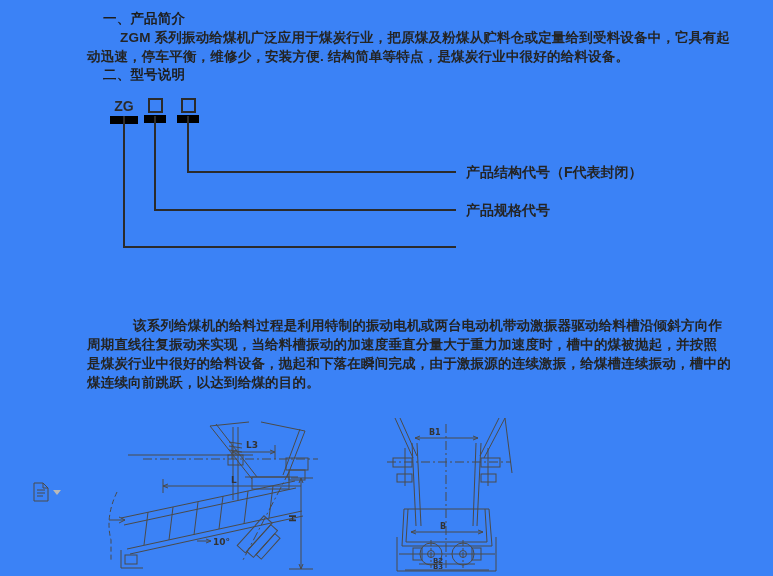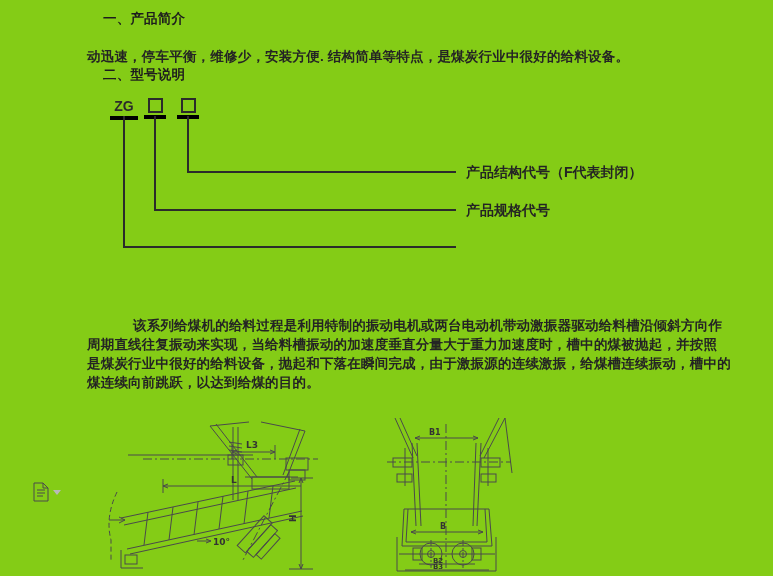--- a/index.html
+++ b/index.html
@@ -1,30 +1,30 @@
 <!DOCTYPE html>
 <html><head>
 <meta charset="utf-8">
 <style>
   html,body{margin:0;padding:0;}
   body{
     width:773px;height:576px;position:relative;overflow:hidden;
     background:#ffffff;
     font-family:"Liberation Sans","DejaVu Sans",sans-serif;
   }
-  .doc-page{position:absolute;inset:0;background:#84cc16;}
+  .doc-page{position:absolute;inset:0;background:#3b82f6;}
   .t{
     position:absolute;white-space:nowrap;
     font-size:13.5px;line-height:19px;font-weight:700;
     color:#242424;letter-spacing:0.2px;
   }
   .heading{color:#1d1d1d;}
   .model-char{
     position:absolute;text-align:center;
-    border-bottom:4px solid #000000;padding-bottom:2px;
+    border-bottom:8px solid #000000;padding-bottom:2px;
     font-size:14px;font-weight:700;color:#2b2b2b;
   }
   .model-square{
     width:11px;height:11px;border:2px solid #2b2b2b;margin:0 auto;
   }
   .code-label{
     position:absolute;font-size:14px;font-weight:700;color:#242424;white-space:nowrap;
   }
   svg{position:absolute;overflow:visible;}
   svg line,svg path,svg polyline,svg rect,svg circle{
@@ -43,20 +43,21 @@
     width:0;height:0;border-left:4px solid transparent;
     border-right:4px solid transparent;border-top:5px solid #b9b9b9;
   }
 </style>
 </head>
 <body>
 
 <div class="doc-page">
 
   <div class="t heading" style="left:103px;top:9px;">一、产品简介</div>
+  <div class="t" style="left:120px;top:28px;">ZGM 系列振动给煤机广泛应用于煤炭行业，把原煤及粉煤从贮料仓或定量给到受料设备中，它具有起</div>
   <div class="t" style="left:87px;top:47px;">动迅速，停车平衡，维修少，安装方便. 结构简单等特点，是煤炭行业中很好的给料设备。</div>
 
   <div class="t heading" style="left:103px;top:65px;">二、型号说明</div>
 
   <div class="model-char" style="left:110px;top:98px;width:28px;">ZG</div>
   <div class="model-char" style="left:144px;top:98px;width:22px;">
     <div class="model-square"></div>
   </div>
   <div class="model-char" style="left:177px;top:98px;width:22px;">
     <div class="model-square"></div>

